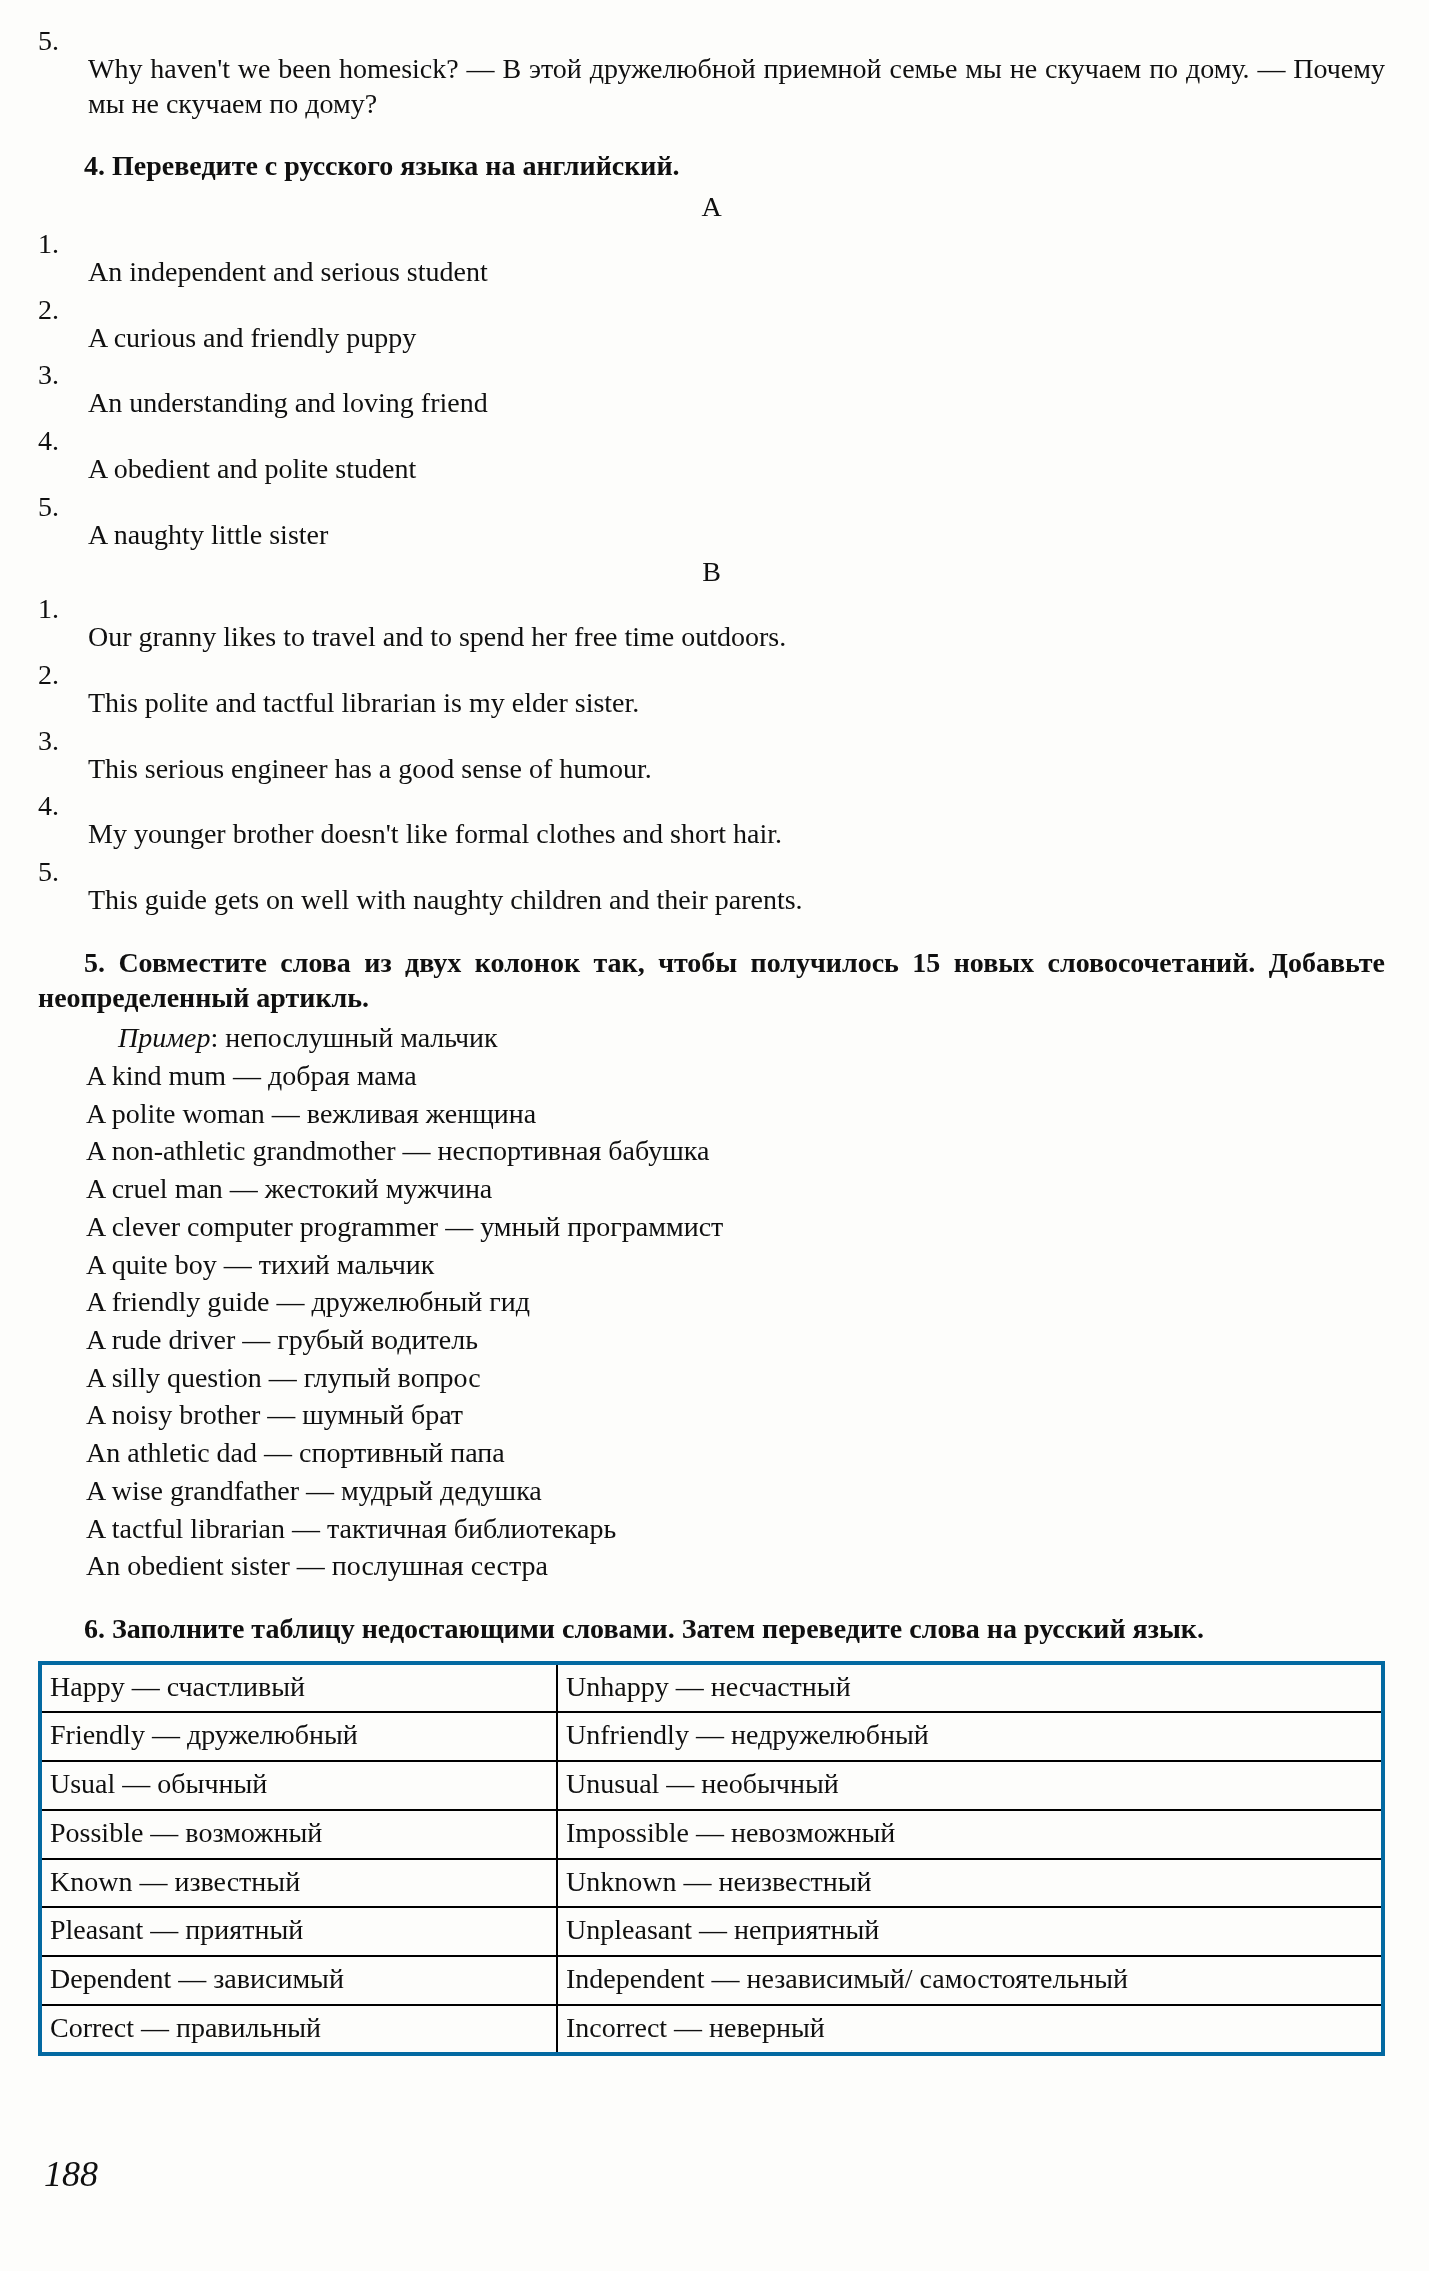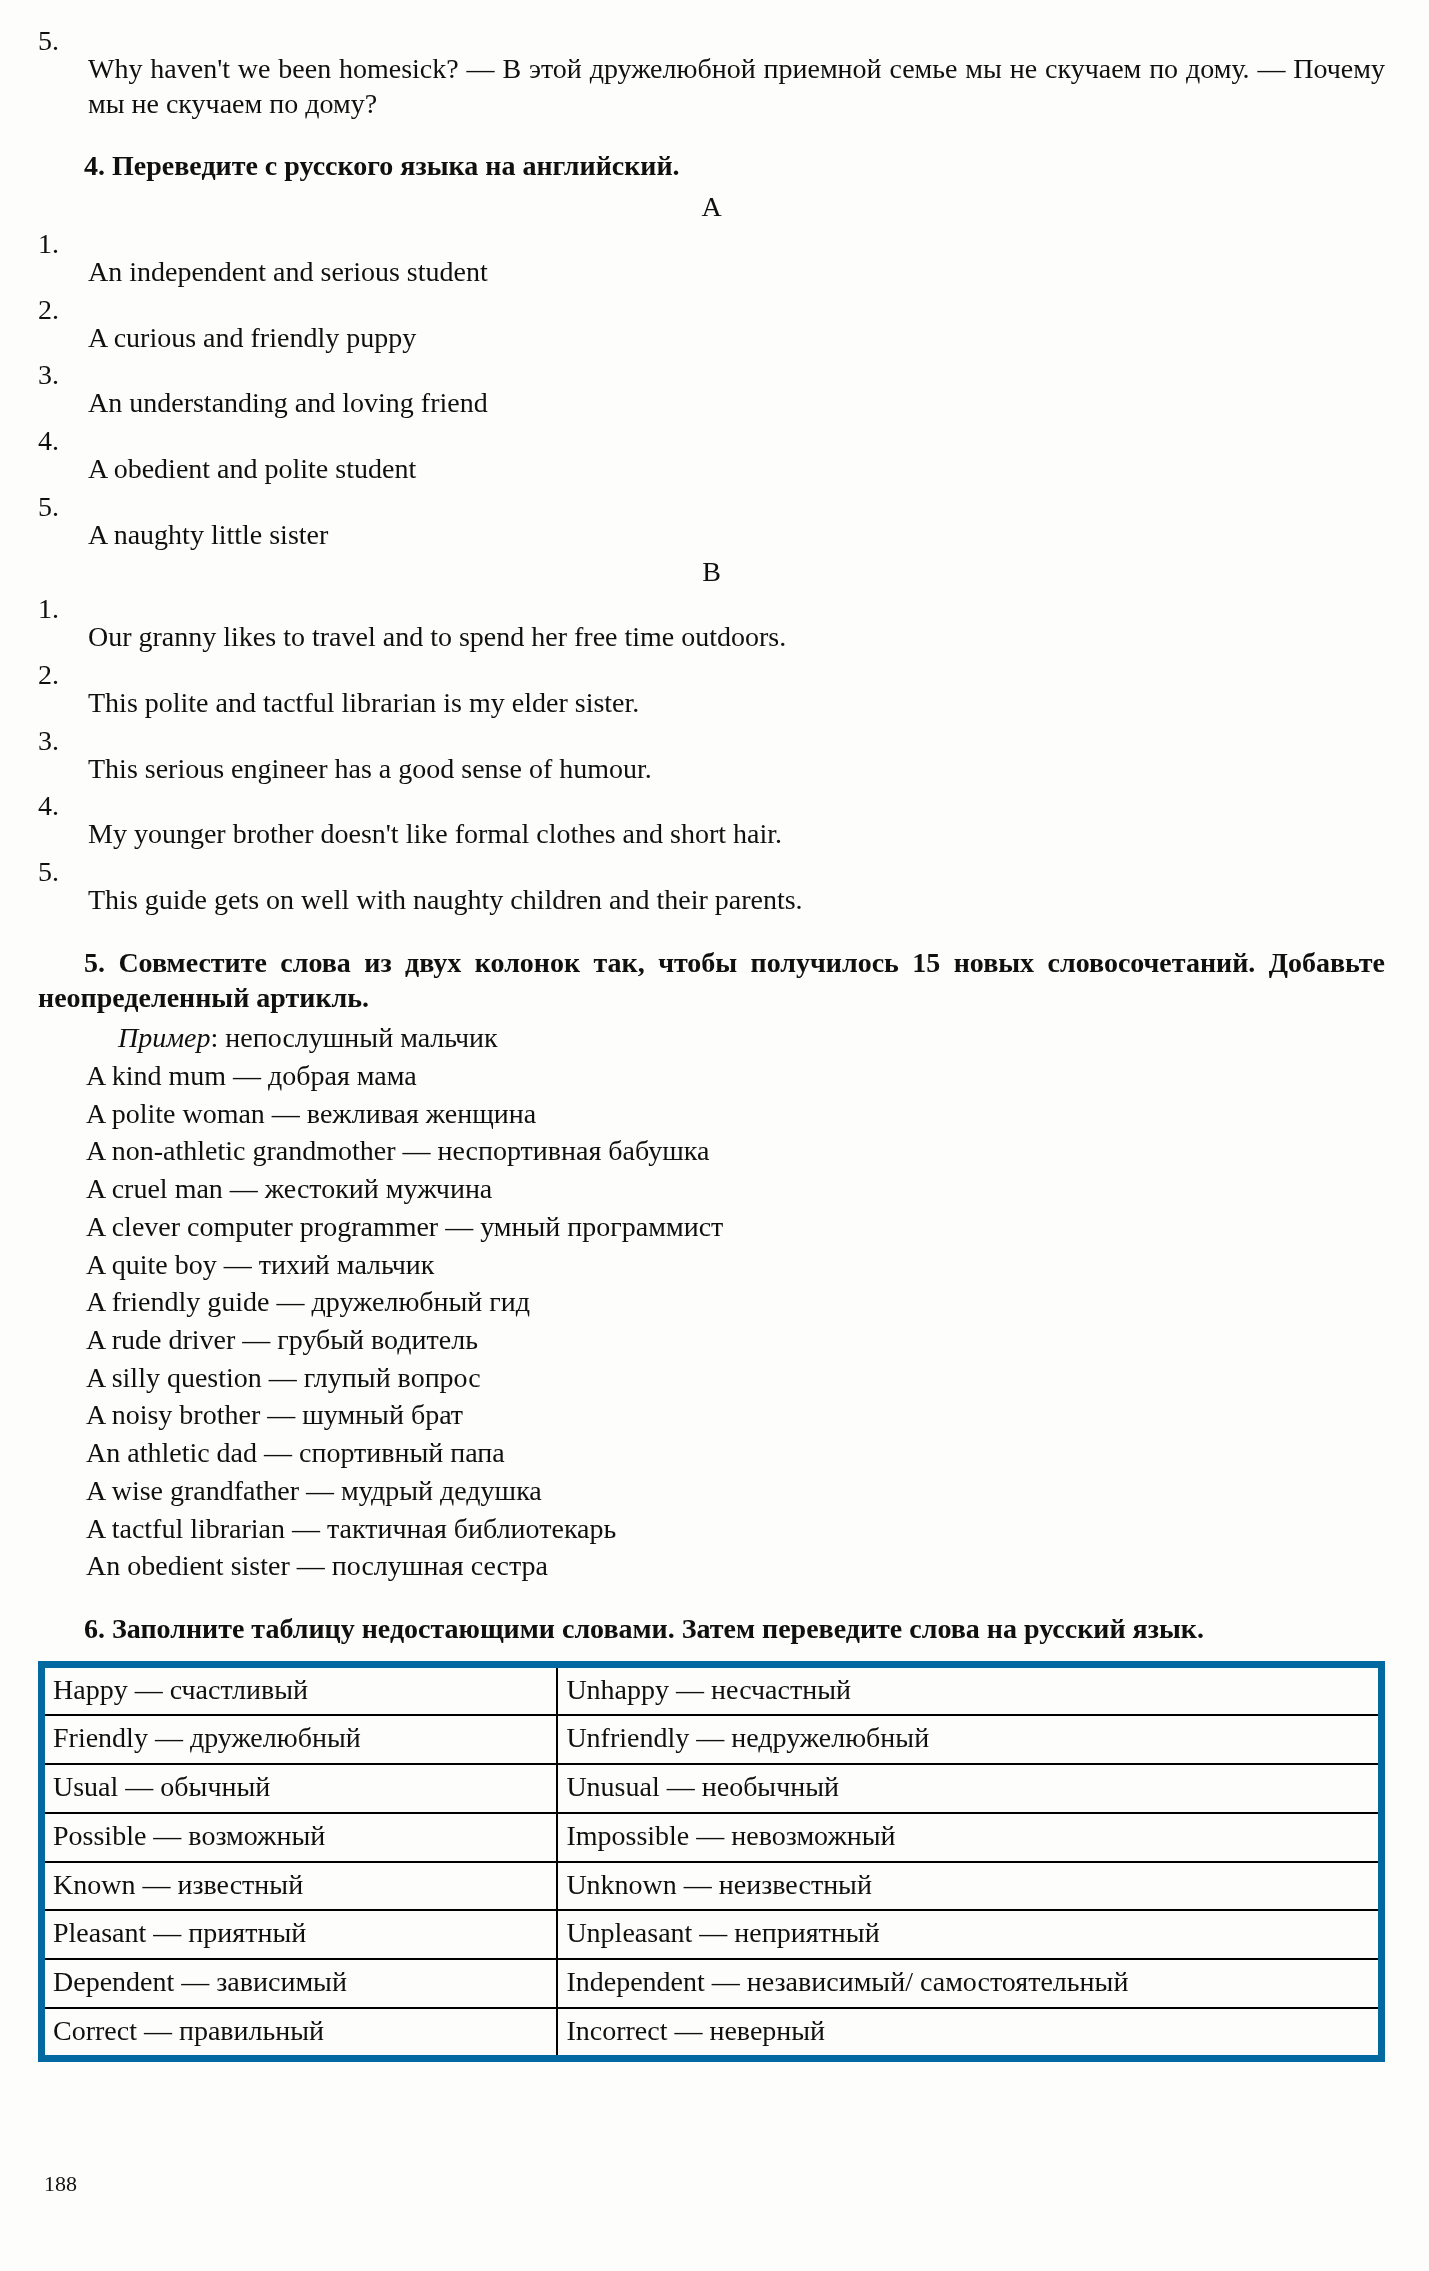--- a/index.html
+++ b/index.html
@@ -47,35 +47,36 @@
     margin: 0 0 3px 0;
   }
   .italic {
     font-style: italic;
     margin-left: 32px;
   }
   table.vocab {
     width: 100%;
     border-collapse: collapse;
     margin-top: 14px;
-    border: 7px solid #0369a1;
+    border: 4px solid #0369a1;
   }
   table.vocab td {
     border: 2.5px solid #000;
     padding: 5px 10px 7px 8px;
     vertical-align: top;
   }
   table.vocab td.left-col {
     width: 38.5%;
   }
   .page-number {
     position: absolute;
     left: 44px;
     bottom: 74px;
-    font-size: 22px;
+    font-size: 36px;
+    font-style: italic;
   }
 </style>
 </head>
 <body>
 
 <div class="page">
 
   <div class="item">
     <span class="num">5.</span>
     <span class="txt">Why haven't we been homesick? — В этой дружелюбной приемной семье мы не скучаем по дому. — Почему мы не скучаем по дому?</span>

